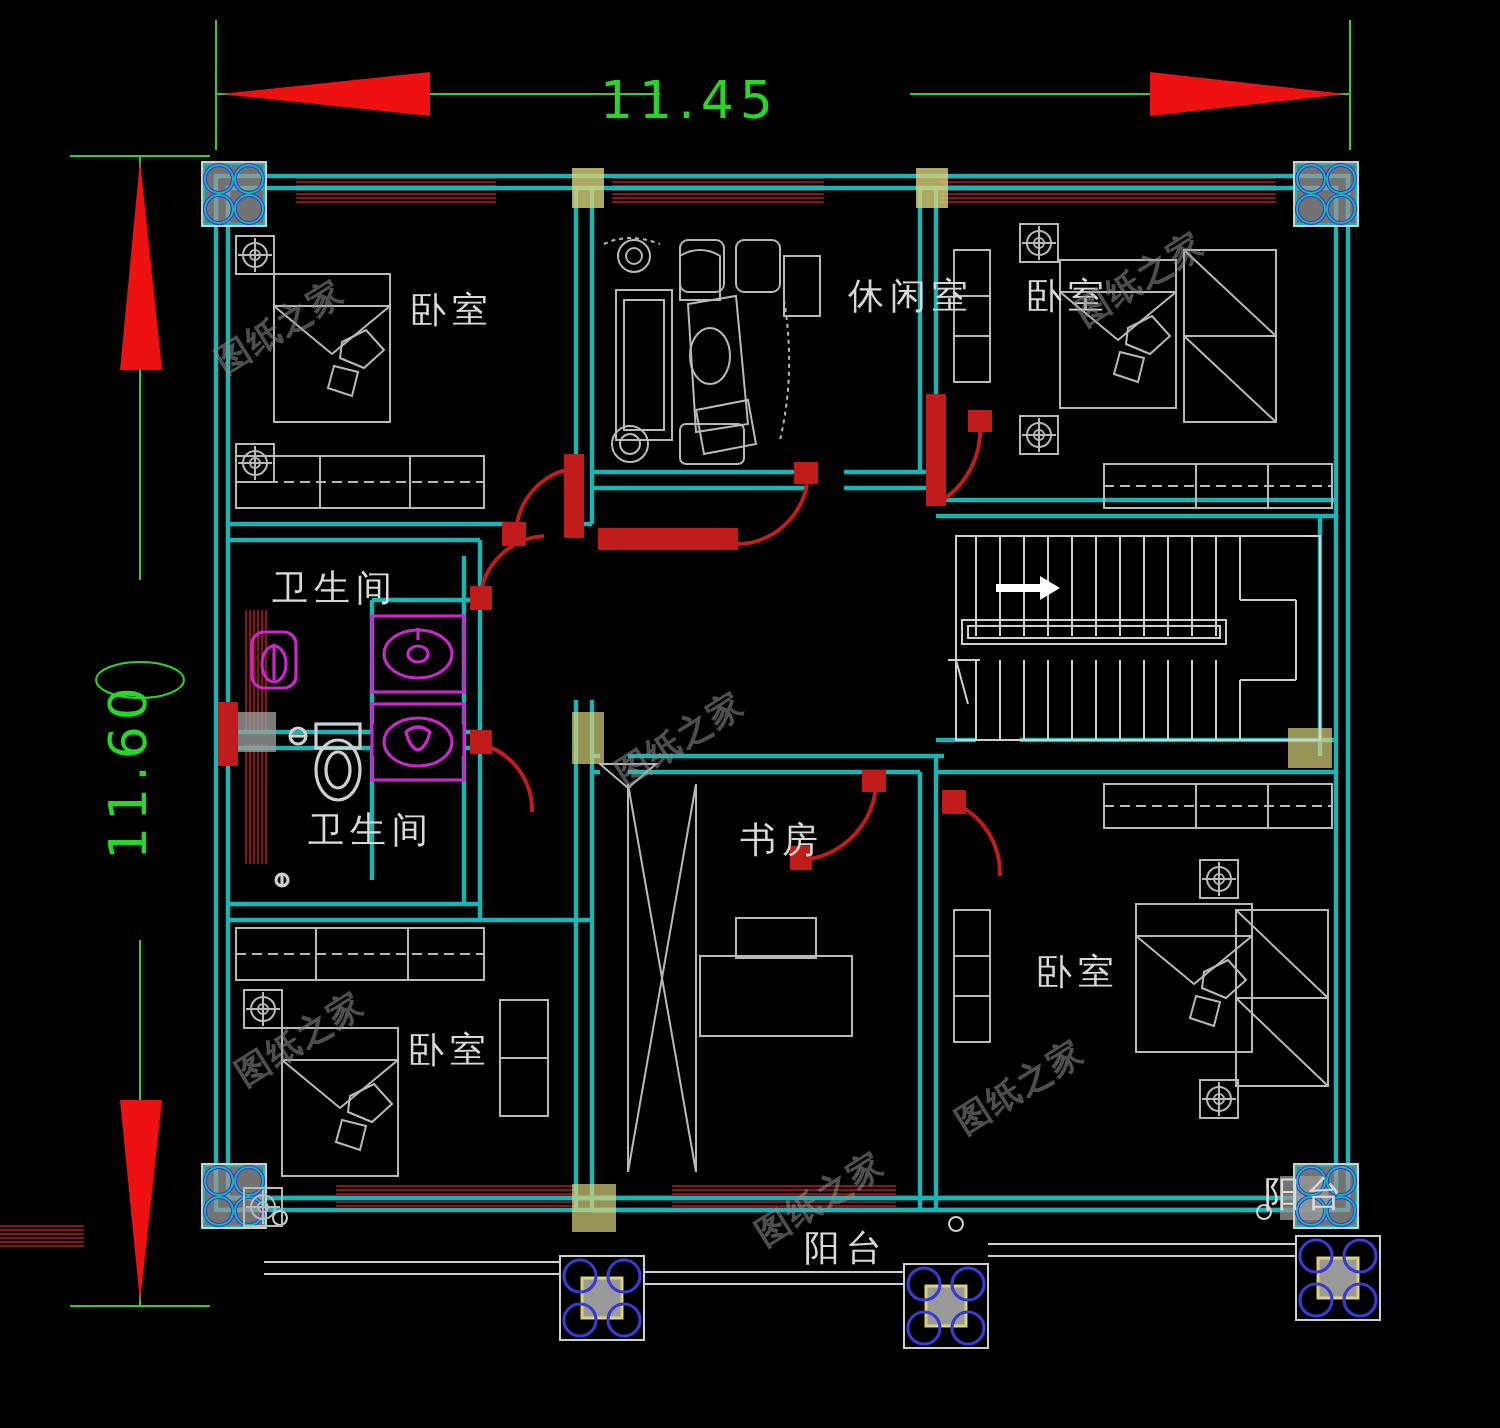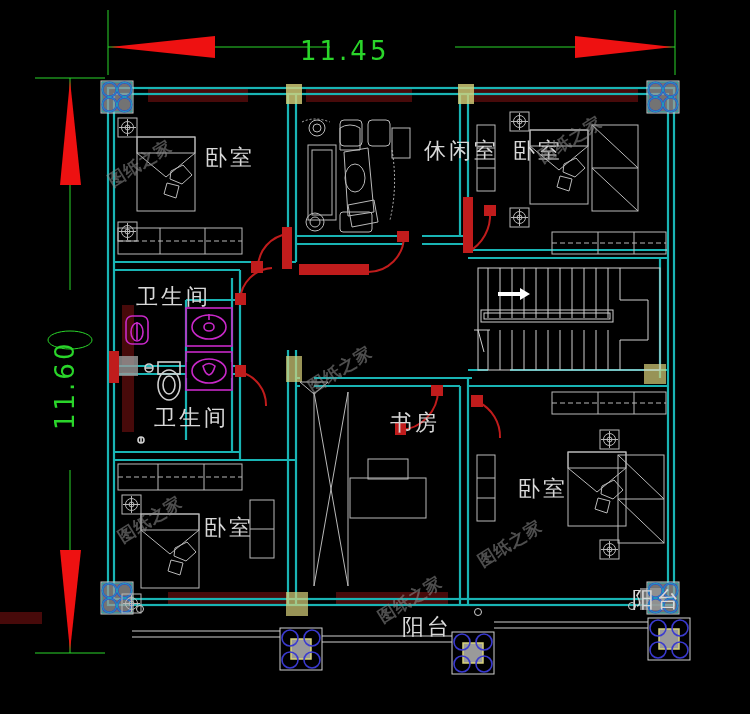--- a/index.html
+++ b/index.html
@@ -1,20 +1,20 @@
 <!DOCTYPE html>
 <html><head>
 <meta charset="utf-8">
 <style>
   html,body{margin:0;padding:0;background:#000;}
   body{width:750px;height:714px;overflow:hidden;
        font-family:"DejaVu Sans","Liberation Sans",sans-serif;}
   #stage{position:relative;width:750px;height:714px;background:#404040;}
   #stage svg{position:absolute;left:0;top:0;}
-  .lbl{position:absolute;color:#d8d8d8;font-size:22px;letter-spacing:3px;
+  .lbl{position:absolute;color:#d8d8d8;font-size:18px;letter-spacing:3px;
        white-space:nowrap;font-family:Liberation Sans, sans-serif;}
   .dim{position:absolute;color:#2ad52a;font-size:26px;letter-spacing:3px;
        white-space:nowrap;font-family:"DejaVu Sans","Liberation Sans",sans-serif;}
   .dimv{transform-origin:left top;transform:rotate(-90deg);}
   .wm{position:absolute;color:#8e8e8e;font-size:17px;font-weight:bold;
       letter-spacing:1px;white-space:nowrap;opacity:.55;
       transform-origin:center center;transform:rotate(-32deg);
       font-family:"DejaVu Sans","Liberation Sans",sans-serif;}
 </style>
 </head>
@@ -445,21 +445,21 @@
 </svg>
 
 <div class="dim" style="left:300px;top:36px;">11.45</div>
 <div class="dim dimv" style="left:50px;top:430px;">11.60</div>
 
 <div class="lbl" style="left:205px;top:143px;">卧室</div>
 <div class="lbl" style="left:424px;top:136px;">休闲室</div>
 <div class="lbl" style="left:513px;top:136px;">卧室</div>
 <div class="lbl" style="left:136px;top:282px;">卫生间</div>
 <div class="lbl" style="left:154px;top:403px;">卫生间</div>
-<div class="lbl" style="left:390px;top:408px;">书房</div>
+<div class="lbl" style="left:370px;top:408px;">书房</div>
 <div class="lbl" style="left:204px;top:513px;">卧室</div>
 <div class="lbl" style="left:518px;top:474px;">卧室</div>
 <div class="lbl" style="left:402px;top:612px;">阳台</div>
 <div class="lbl" style="left:632px;top:585px;">阳台</div>
 
 <div class="wm" style="left:104px;top:152px;">图纸之家</div>
 <div class="wm" style="left:304px;top:358px;">图纸之家</div>
 <div class="wm" style="left:534px;top:128px;">图纸之家</div>
 <div class="wm" style="left:114px;top:508px;">图纸之家</div>
 <div class="wm" style="left:474px;top:532px;">图纸之家</div>

